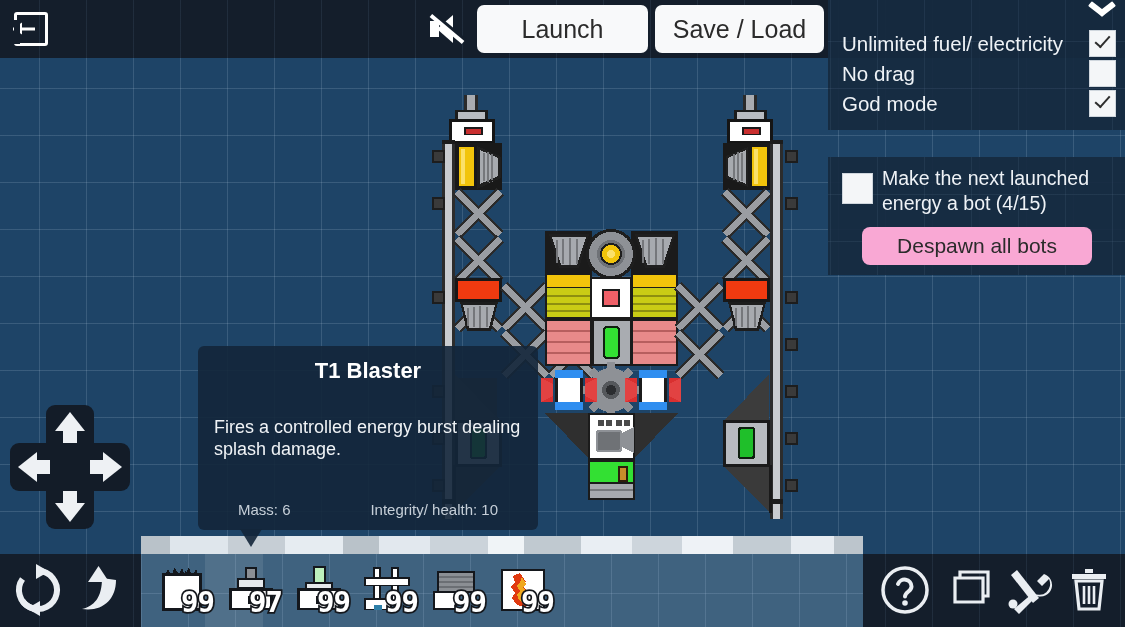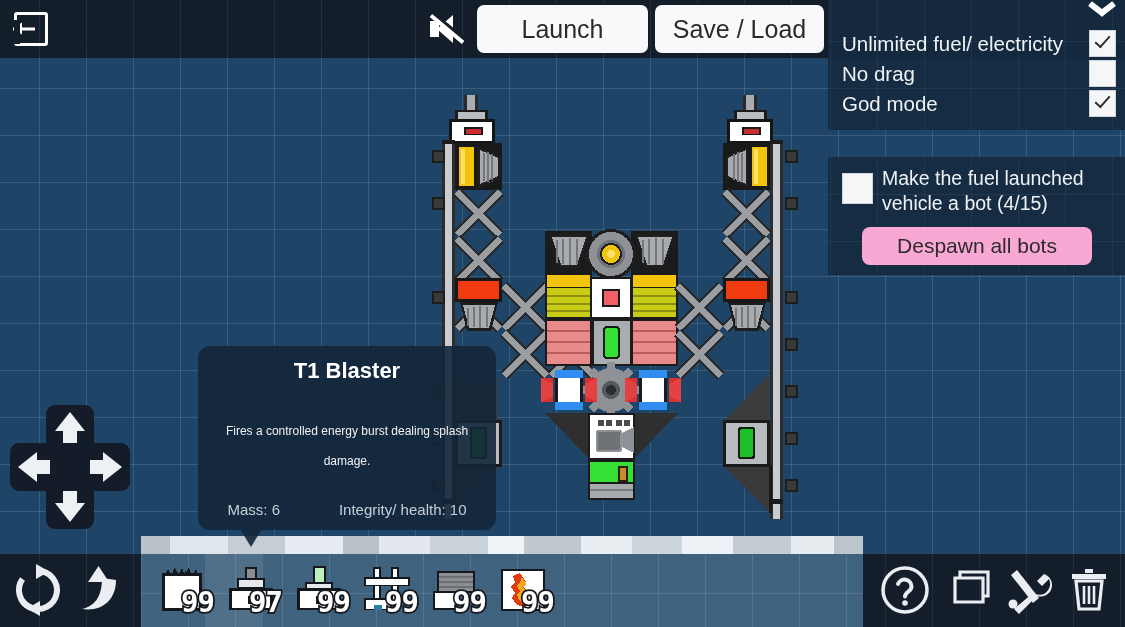--- a/index.html
+++ b/index.html
@@ -179,34 +179,34 @@
     width: 230px; height: 38px;
     background: #f9a8d4; border: none; border-radius: 8px;
     color: #2b2b2b; font-size: 21px;
     font-family: "Liberation Sans", sans-serif;
     cursor: pointer;
   }
 
   
   #tooltip {
     position: absolute; left: 198px; top: 346px;
-    width: 298px; height: 184px;
+    width: 340px; height: 184px;
     background: rgba(19,38,58,0.90);
-    border-radius: 12px;
+    border-radius: 6px;
     z-index: 30;
   }
   #tooltip .tip-title {
     position: absolute; left: 0; right: 0; top: 12px;
     text-align: center; color: #ffffff;
     font-size: 22px; font-weight: bold;
   }
   #tooltip .tip-desc {
     position: absolute; left: 16px; right: 16px; top: 70px;
-    text-align: center; color: #f0f3f6;
-    font-size: 12px; line-height: 30px;
+    text-align: left; color: #f0f3f6;
+    font-size: 18px; line-height: 22px;
   }
   #tooltip .tip-stats {
     position: absolute; left: 0; right: 0; bottom: 12px;
     display: flex; justify-content: space-around;
     color: #c6cfd8; font-size: 15px;
   }
   #tooltip .tip-arrow {
     position: absolute; left: 42px; bottom: -17px;
     width: 0; height: 0;
     border-left: 11px solid transparent;
@@ -601,22 +601,22 @@
       <div class="opt-check">
         <div class="tick"></div>
       </div>
     </div>
   </div>
 
   <div id="bot-panel">
     <div class="gridtint"></div>
     <div id="bot-checkbox"></div>
     <div id="bot-text">
-      <span>Make the fuel launched</span><br>
-      <span>vehicle a bot </span><b>(4/15)</b>
+      <span>Make the next launched</span><br>
+      <span>energy a bot </span><b>(4/15)</b>
     </div>
     <button id="despawn-btn">Despawn all bots</button>
   </div>
 
   <div id="tooltip">
     <div class="tip-title">T1 Blaster</div>
     <div class="tip-desc">Fires a controlled energy burst dealing splash damage.</div>
     <div class="tip-stats">
       <span>Mass: 6</span>
       <span>Integrity/ health: 10</span>

